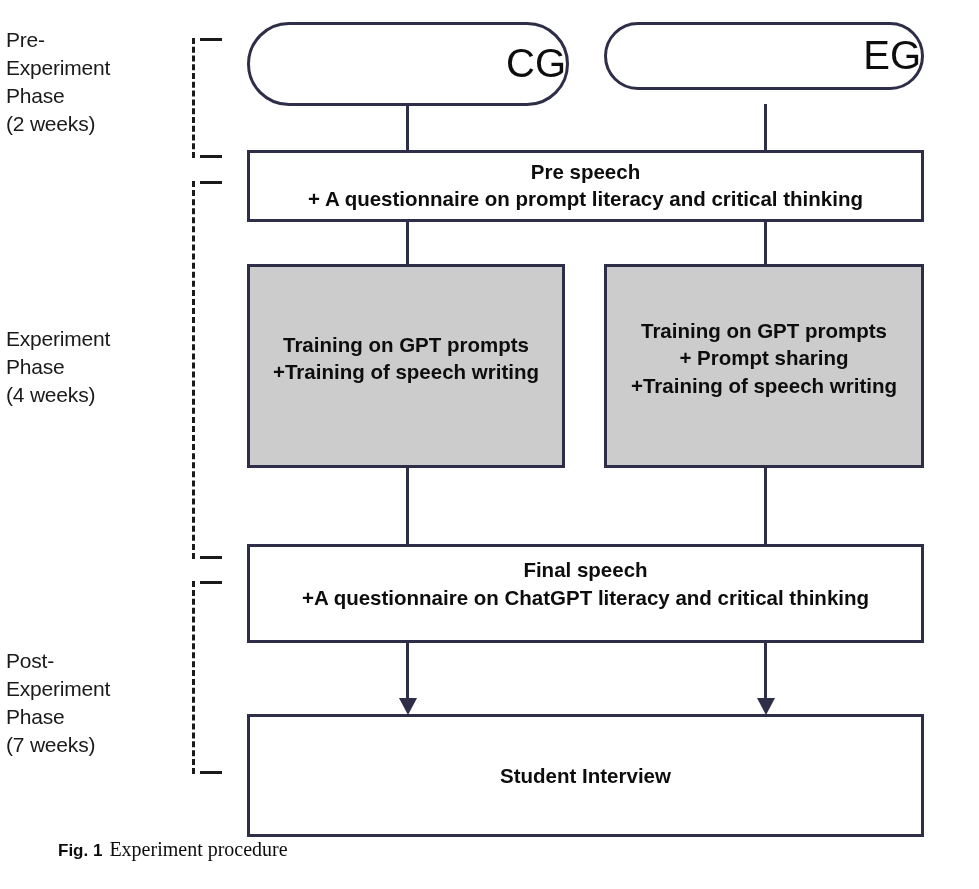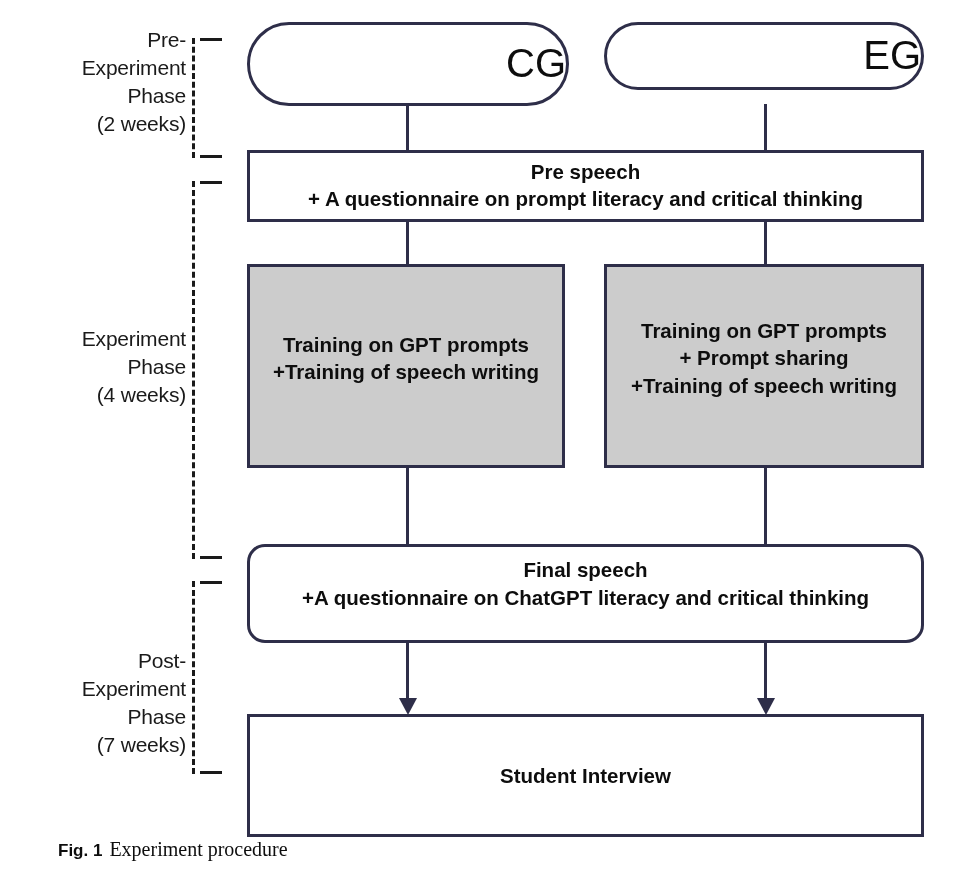--- a/index.html
+++ b/index.html
@@ -18,21 +18,21 @@
   #figure-root {
     position: absolute;
     left: 0; top: 0;
     width: 979px;
     height: 889px;
   }
 
   
   .phase-label {
     position: absolute;
-    text-align: right;
+    text-align: left;
     color: #1a1a1a;
     font-size: 21px;
     line-height: 1.33;
     font-family: "Liberation Sans", sans-serif;
     white-space: pre-line;
     letter-spacing: -0.2px;
   }
   #phase-pre      { left: 6px;  top: 26px;  width: 180px; }
   #phase-exp      { left: 6px;  top: 325px; width: 180px; }
   #phase-post     { left: 6px;  top: 647px; width: 180px; }
@@ -81,21 +81,21 @@
 
   .wide  { font-size: 20.5px; }
   .gray  { font-size: 20.5px; }
 
   
   #node-cg        { left: 247px; top: 22px;  width: 322px; height: 84px; }
   #node-eg        { left: 604px; top: 22px;  width: 320px; height: 68px; }
   #node-pre       { left: 247px; top: 150px; width: 677px; height: 72px; }
   #node-train-cg  { left: 247px; top: 264px; width: 318px; height: 204px; }
   #node-train-eg  { left: 604px; top: 264px; width: 320px; height: 204px; }
-  #node-final     { left: 247px; top: 544px; width: 677px; height: 99px; border-radius: 18px; }
+  #node-final     { left: 247px; top: 544px; width: 677px; height: 99px; }
   #node-interview { left: 247px; top: 714px; width: 677px; height: 123px; }
 
   
   #node-pre       .node-text { transform: translateY(-1px); }
   #node-train-cg  .node-text { transform: translateY(-8px); }
   #node-train-eg  .node-text { transform: translateY(-8px); }
   #node-final     .node-text { transform: translateY(-10px); }
 
   
   .connector {

